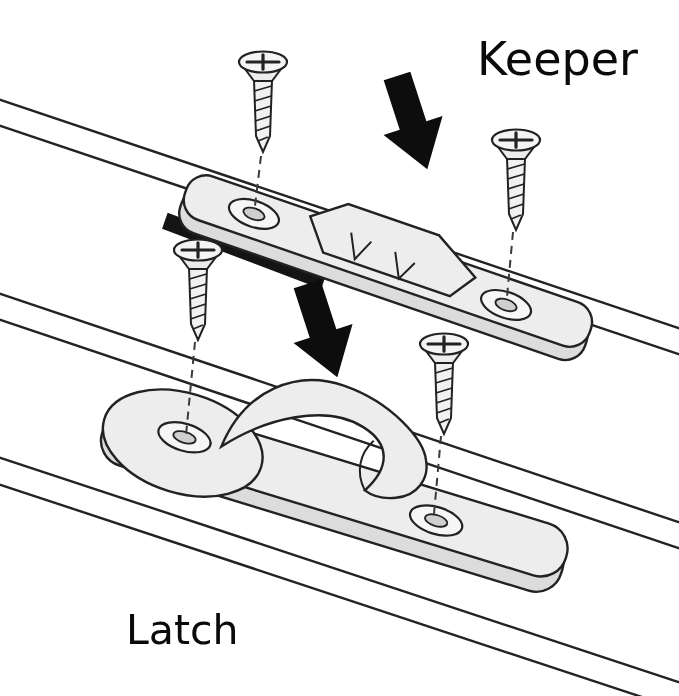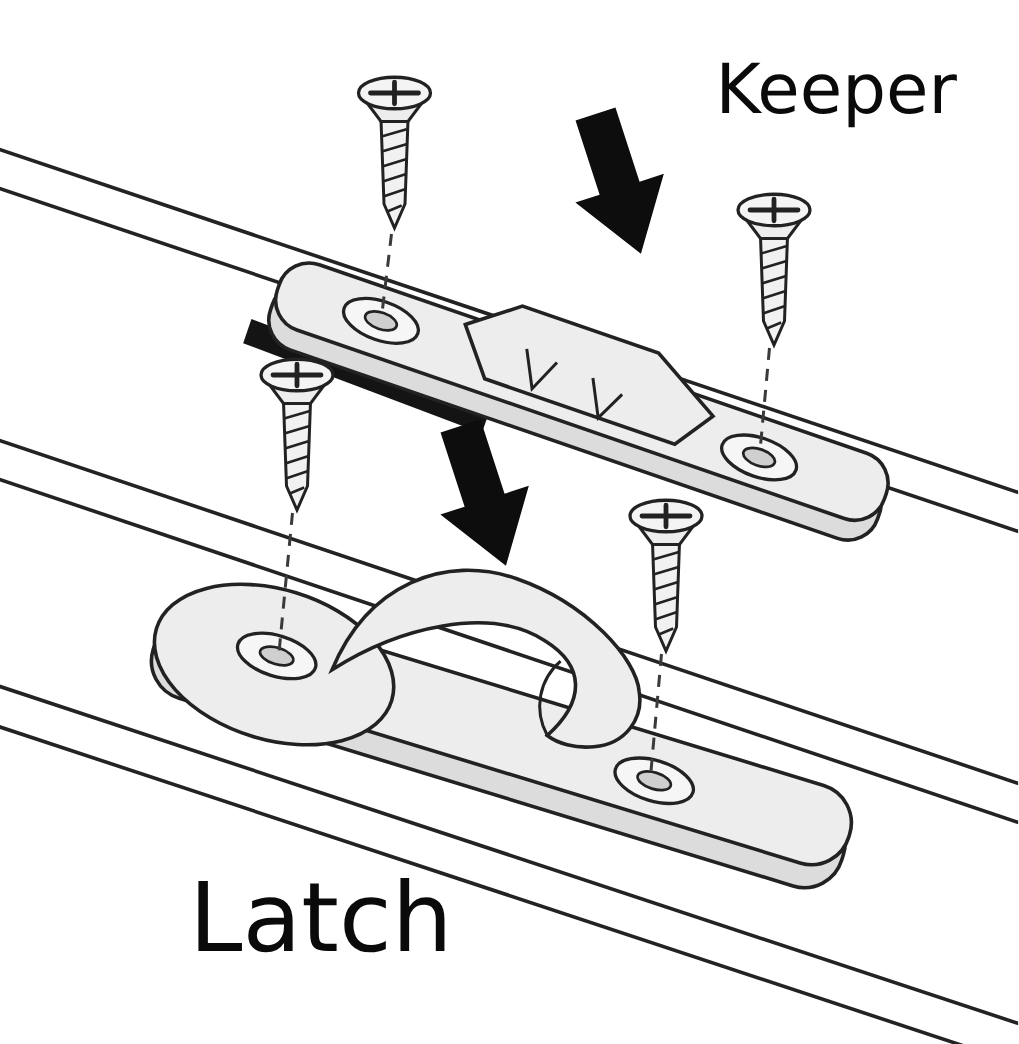--- a/index.html
+++ b/index.html
@@ -19,21 +19,21 @@
     display: block;
   }
   .label {
     position: absolute;
     color: #0a0a0a;
     font-weight: 400;
     white-space: nowrap;
     user-select: none;
   }
   .label-keeper { left: 477px; top: -4px;  font-size: 46px; }
-  .label-latch  { left: 126px; top: 540px; font-size: 64px; }
+  .label-latch  { left: 126px; top: 570px; font-size: 41px; }
 </style>
 </head>
 <body>
 
 <div class="canvas">
 
   <svg class="art" viewBox="0 0 679 696" xmlns="http://www.w3.org/2000/svg">
     <defs>
       <g id="screw">
         <path d="M -9,18 L -7,74 L 0,90 L 7,74 L 9,18 Z" fill="#f1f1f1" stroke="#222222" stroke-width="2"></path>

